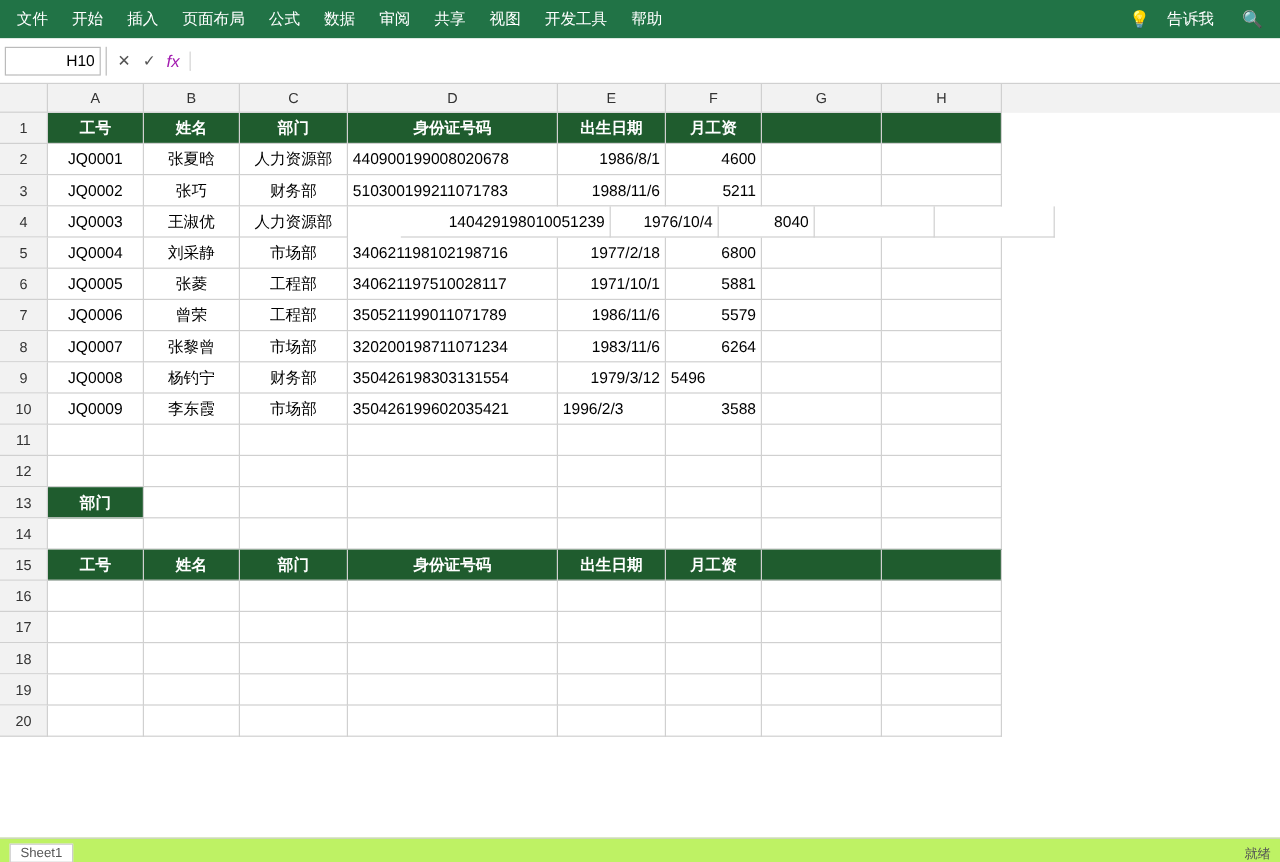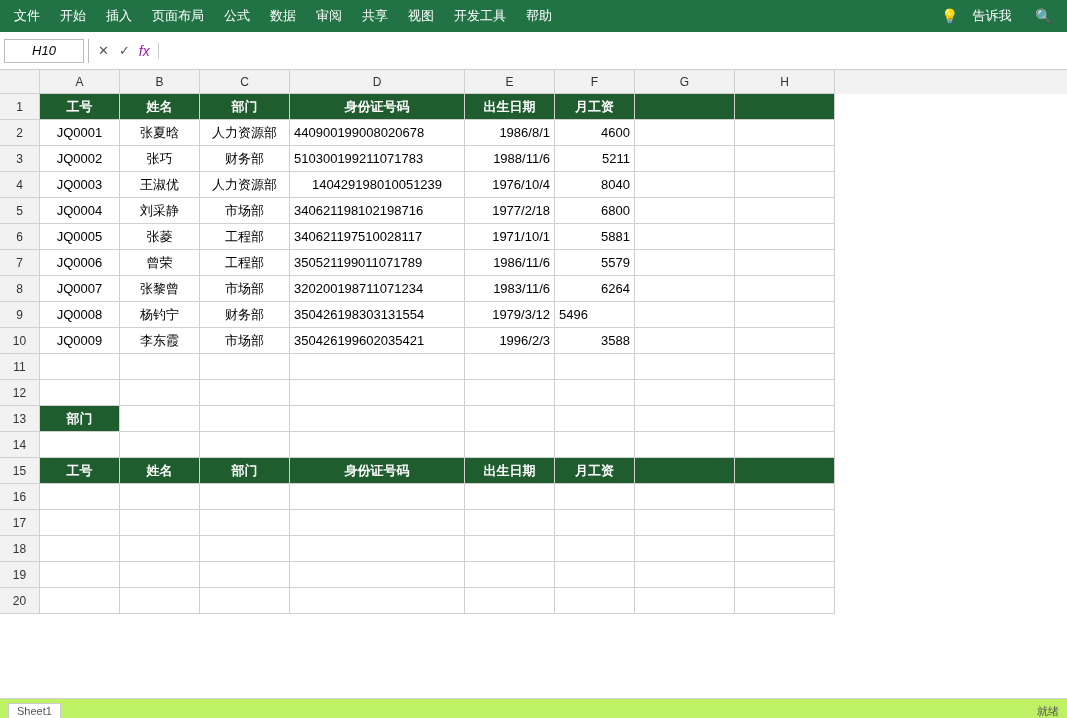--- a/index.html
+++ b/index.html
@@ -27,24 +27,23 @@
       align-items: center;
       height: 38px;
       border-bottom: 1px solid #d0d0d0;
       background: #fff;
       padding: 0 4px;
     }
     #cell-ref {
       width: 80px;
       height: 24px;
       border: 1px solid #bbb;
-      text-align: center;
+      text-align: right;
       font-size: 13px;
       padding: 2px 4px;
-      font-style: italic;
     }
     #formula-divider {
       width: 1px;
       height: 24px;
       background: #bbb;
       margin: 0 4px;
     }
     .formula-btn {
       font-size: 13px;
       color: #555;
@@ -261,21 +260,21 @@
         <div class="cell col-E" style="width: 90px; min-width: 90px; text-align: right;">1988/11/6</div>
         <div class="cell col-F" style="width: 80px; min-width: 80px; text-align: right;">5211</div>
         <div class="cell col-G" style="width: 100px; min-width: 100px;"></div>
         <div class="cell col-H" style="width: 100px; min-width: 100px;"></div>
       </div>
       <div class="spreadsheet-row">
         <div class="row-header">4</div>
         <div class="cell col-A" style="width: 80px; min-width: 80px; text-align: center;">JQ0003</div>
         <div class="cell col-B" style="width: 80px; min-width: 80px; text-align: center;">王淑优</div>
         <div class="cell col-C" style="width: 90px; min-width: 90px; text-align: center;">人力资源部</div>
-        <div class="cell col-D" style="width: 175px; min-width: 175px; text-align: center;">140429198010051239</div>
+        <div class="cell col-D" style="width: 175px; min-width: 175px; text-align: right; margin-left: 44px;">140429198010051239</div>
         <div class="cell col-E" style="width: 90px; min-width: 90px; text-align: right;">1976/10/4</div>
         <div class="cell col-F" style="width: 80px; min-width: 80px; text-align: right;">8040</div>
         <div class="cell col-G" style="width: 100px; min-width: 100px;"></div>
         <div class="cell col-H" style="width: 100px; min-width: 100px;"></div>
       </div>
       <div class="spreadsheet-row">
         <div class="row-header">5</div>
         <div class="cell col-A" style="width: 80px; min-width: 80px; text-align: center;">JQ0004</div>
         <div class="cell col-B" style="width: 80px; min-width: 80px; text-align: center;">刘采静</div>
         <div class="cell col-C" style="width: 90px; min-width: 90px; text-align: center;">市场部</div>
@@ -328,21 +327,21 @@
         <div class="cell col-F" style="width: 80px; min-width: 80px; ">5496</div>
         <div class="cell col-G" style="width: 100px; min-width: 100px;"></div>
         <div class="cell col-H" style="width: 100px; min-width: 100px;"></div>
       </div>
       <div class="spreadsheet-row">
         <div class="row-header">10</div>
         <div class="cell col-A" style="width: 80px; min-width: 80px; text-align: center;">JQ0009</div>
         <div class="cell col-B" style="width: 80px; min-width: 80px; text-align: center;">李东霞</div>
         <div class="cell col-C" style="width: 90px; min-width: 90px; text-align: center;">市场部</div>
         <div class="cell col-D" style="width: 175px; min-width: 175px; text-align: left;">350426199602035421</div>
-        <div class="cell col-E" style="width: 90px; min-width: 90px; text-align: right;">1996/2/3</div>
+        <div class="cell col-E" style="width: 90px; min-width: 90px; text-align: left;">1996/2/3</div>
         <div class="cell col-F" style="width: 80px; min-width: 80px; text-align: right;">3588</div>
         <div class="cell col-G" style="width: 100px; min-width: 100px;"></div>
         <div class="cell col-H" style="width: 100px; min-width: 100px;"></div>
       </div>
       <div class="spreadsheet-row">
         <div class="row-header">11</div>
         <div class="cell col-A" style="width: 80px; min-width: 80px; text-align: center;"></div>
         <div class="cell col-B" style="width: 80px; min-width: 80px; text-align: center;"></div>
         <div class="cell col-C" style="width: 90px; min-width: 90px; text-align: center;"></div>
         <div class="cell col-D" style="width: 175px; min-width: 175px; text-align: left;"></div>

